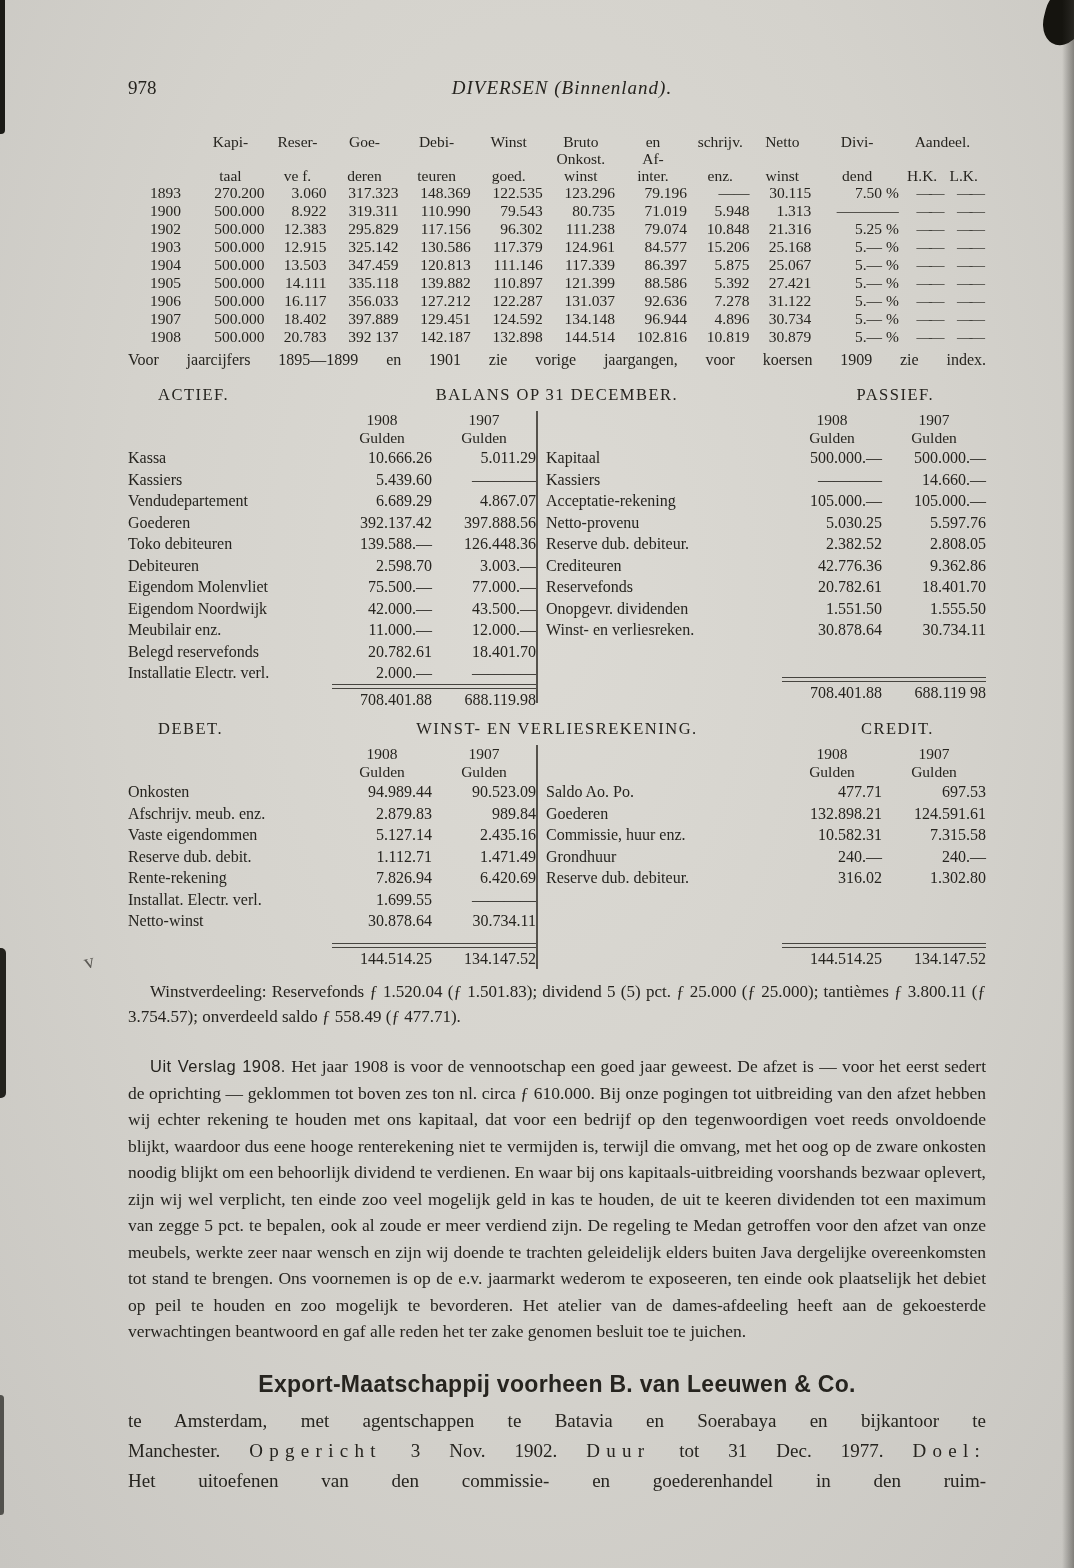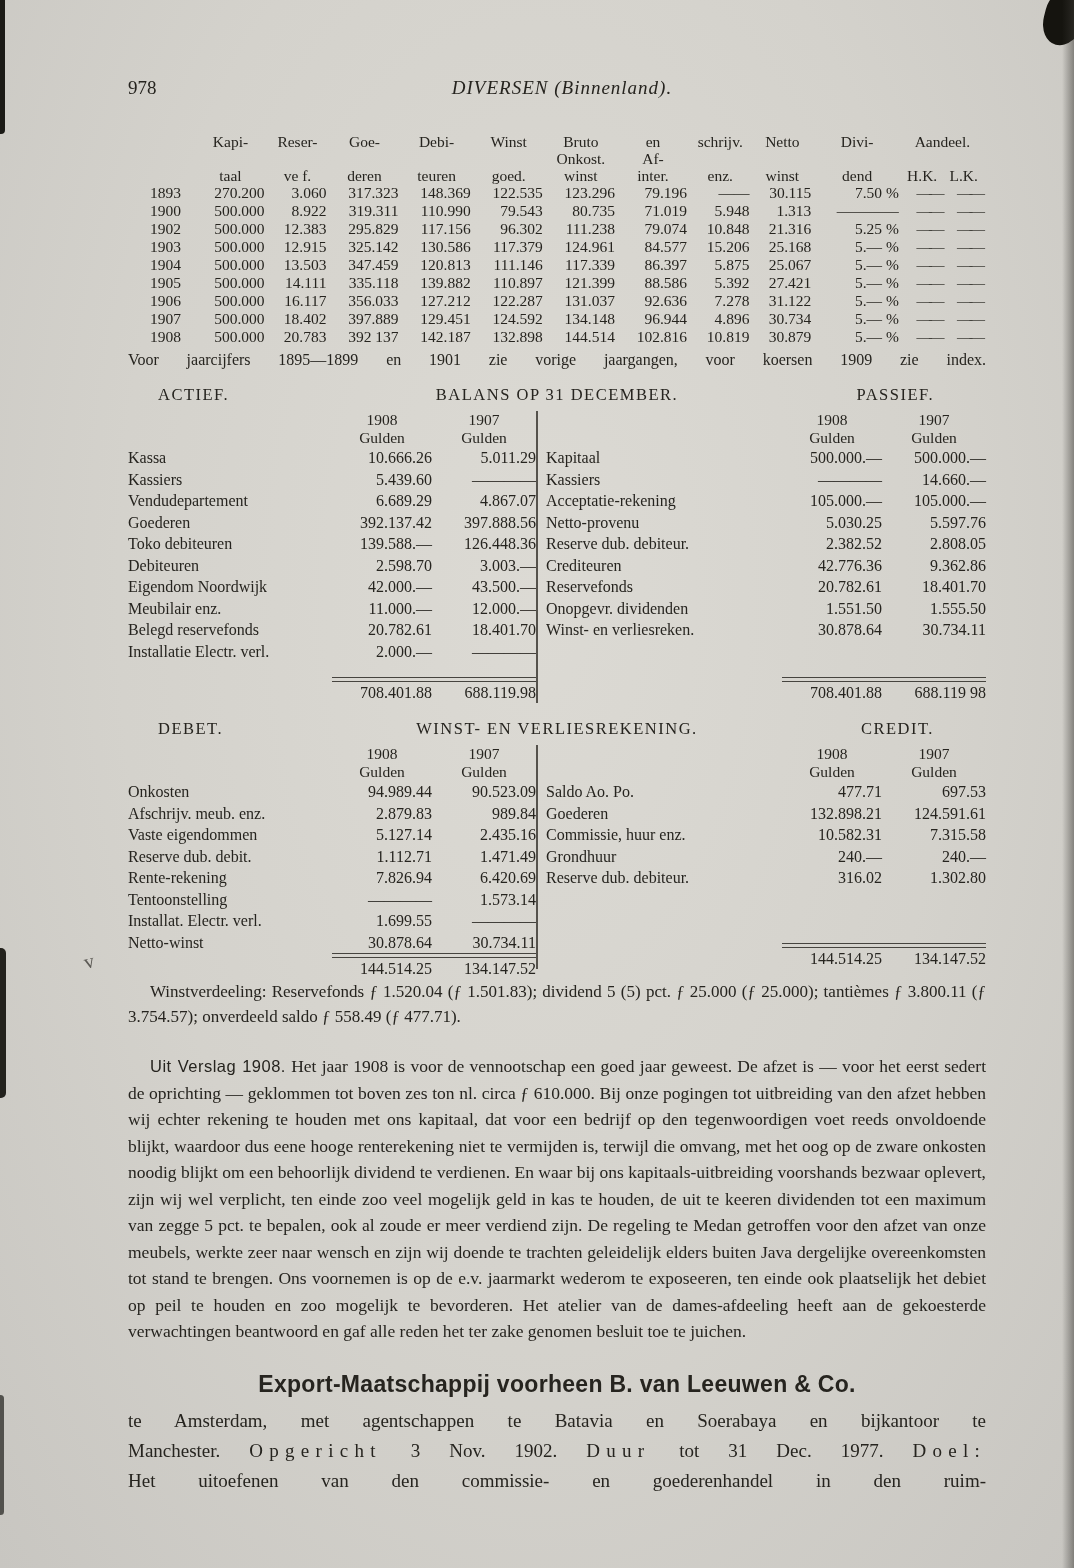--- a/index.html
+++ b/index.html
@@ -352,20 +352,30 @@
                   <span>Debiteuren</span>
                   <span class="dots"></span>
                 </div>
               </td>
               <td class="num">2.598.70</td>
               <td class="num2">3.003.—</td>
             </tr>
             <tr>
               <td>
                 <div class="lblflex">
+                  <span>Eigendom Molenvliet</span>
+                  <span class="dots"></span>
+                </div>
+              </td>
+              <td class="num">75.500.—</td>
+              <td class="num2">77.000.—</td>
+            </tr>
+            <tr>
+              <td>
+                <div class="lblflex">
                   <span>Eigendom Noordwijk</span>
                   <span class="dots"></span>
                 </div>
               </td>
               <td class="num">42.000.—</td>
               <td class="num2">43.500.—</td>
             </tr>
             <tr>
               <td>
                 <div class="lblflex">
@@ -610,30 +620,20 @@
             </tr>
             <tr>
               <td>
                 <div class="lblflex">
                   <span>Rente-rekening</span>
                   <span class="dots"></span>
                 </div>
               </td>
               <td class="num">7.826.94</td>
               <td class="num2">6.420.69</td>
-            </tr>
-            <tr>
-              <td>
-                <div class="lblflex">
-                  <span>Tentoonstelling</span>
-                  <span class="dots"></span>
-                </div>
-              </td>
-              <td class="num">————</td>
-              <td class="num2">1.573.14</td>
             </tr>
             <tr>
               <td>
                 <div class="lblflex">
                   <span>Installat. Electr. verl.</span>
                   <span class="dots"></span>
                 </div>
               </td>
               <td class="num">1.699.55</td>
               <td class="num2">————</td>

